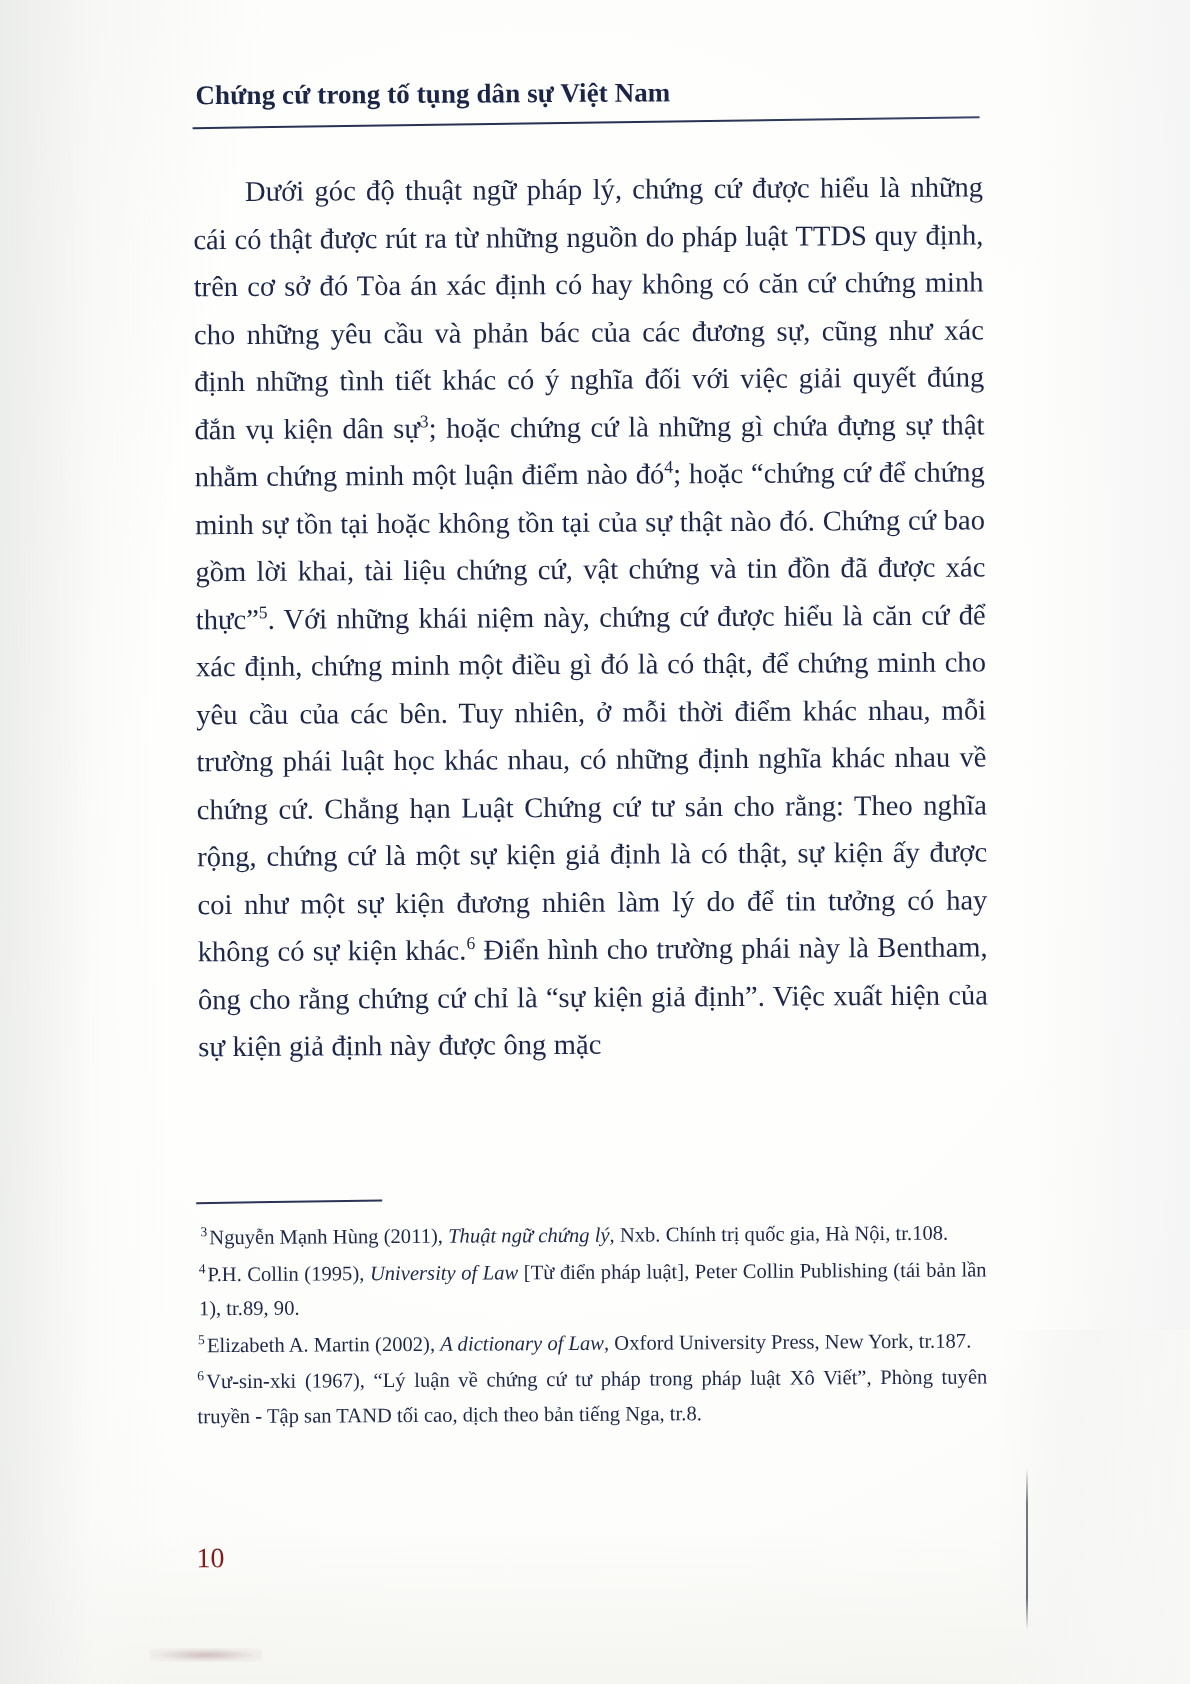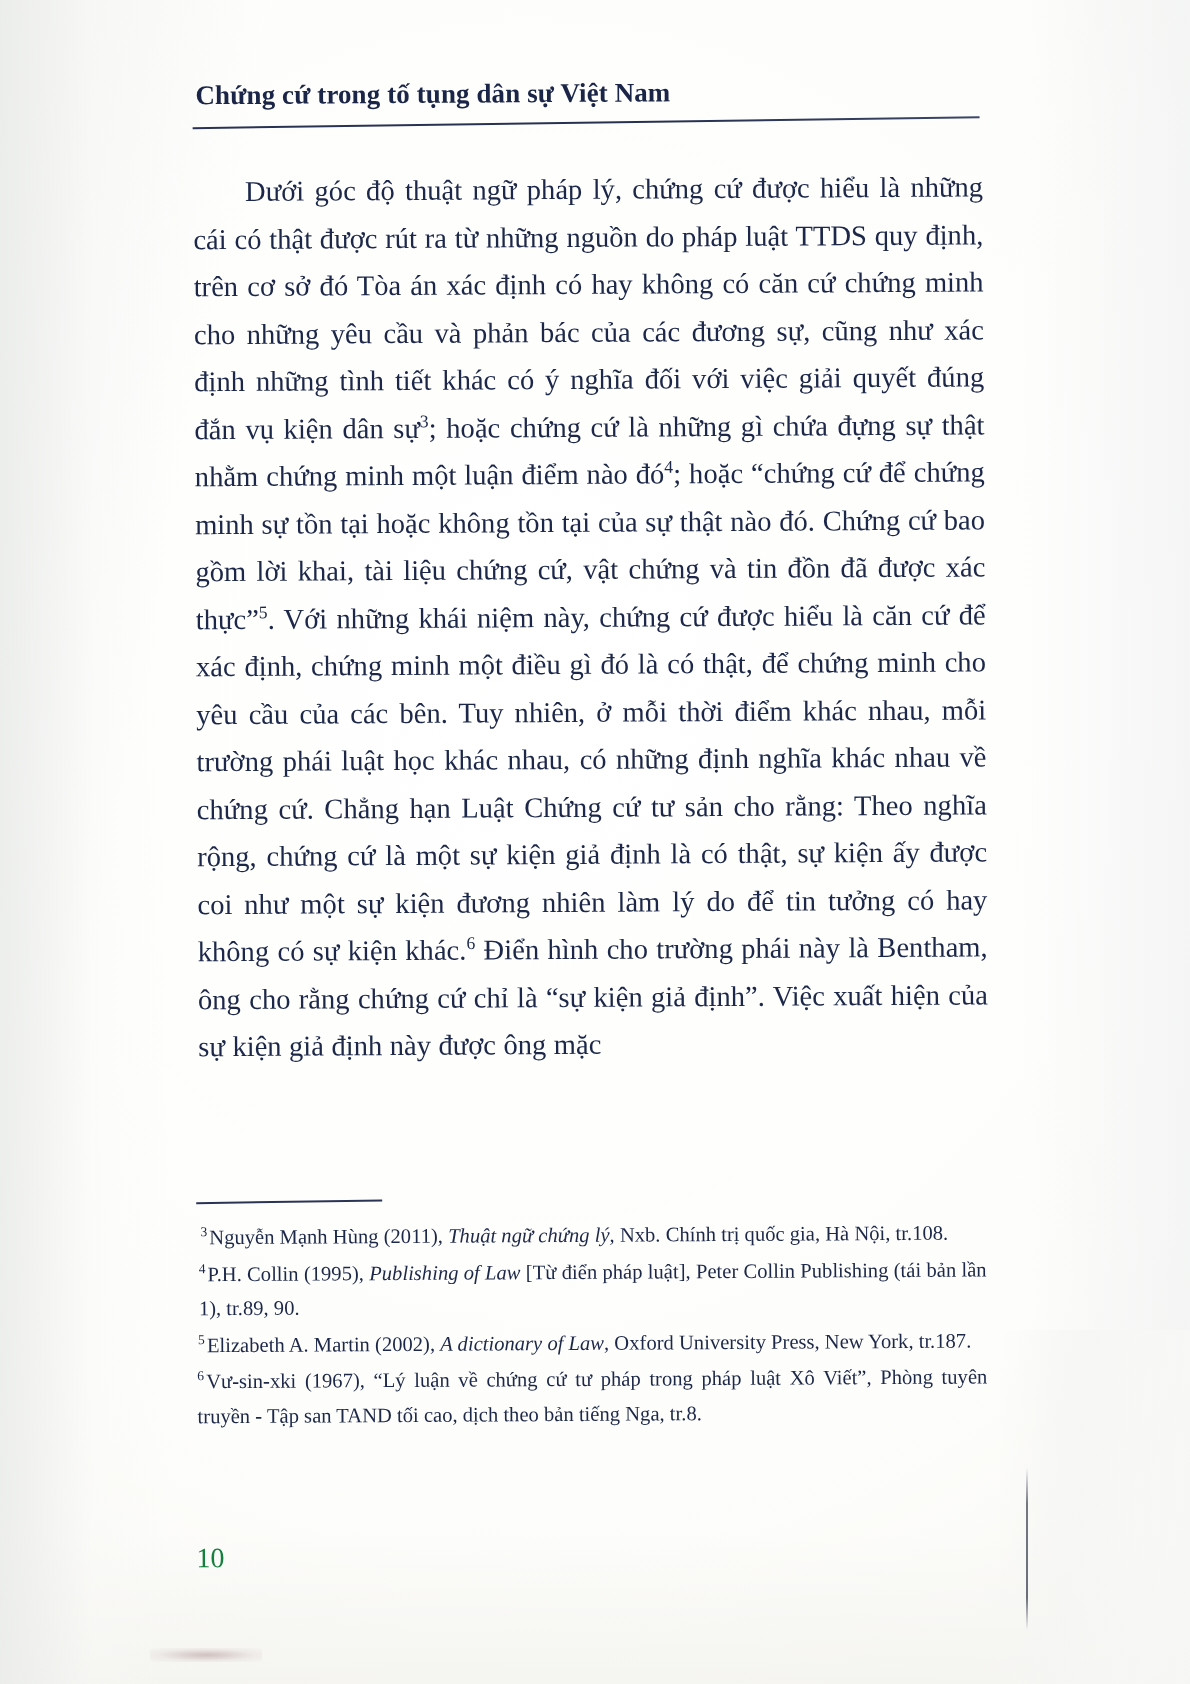--- a/index.html
+++ b/index.html
@@ -169,21 +169,21 @@
   .fn-item.i4 { margin-left: 2px; }
   .fn-item.i5 { margin-left: 1px; }
   .fn-item.i6 { margin-left: 0px; }
 
   
   .folio {
     position: absolute;
     left: 192px;
     top: 1540px;
     font-size: 28px;
-    color: #15803d;
+    color: #7f1d1d;
   }
 </style>
 </head>
 <body>
 
 <div class="scan"></div>
 <div class="bleed-left"></div>
 <div class="edge-haze"></div>
 <div class="page-edge"></div>
 <div class="bottom-smudge"></div>
@@ -196,20 +196,20 @@
   <div class="rh-rule"></div>
 
   <main class="body-col">
     <p id="body-paragraph">Dưới góc độ thuật ngữ pháp lý, chứng cứ được hiểu là những cái có thật được rút ra từ những nguồn do pháp luật TTDS quy định, trên cơ sở đó Tòa án xác định có hay không có căn cứ chứng minh cho những yêu cầu và phản bác của các đương sự, cũng như xác định những tình tiết khác có ý nghĩa đối với việc giải quyết đúng đắn vụ kiện dân sự<sup class="fn">3</sup>; hoặc chứng cứ là những gì chứa đựng sự thật nhằm chứng minh một luận điểm nào đó<sup class="fn">4</sup>; hoặc “chứng cứ để chứng minh sự tồn tại hoặc không tồn tại của sự thật nào đó. Chứng cứ bao gồm lời khai, tài liệu chứng cứ, vật chứng và tin đồn đã được xác thực”<sup class="fn">5</sup>. Với những khái niệm này, chứng cứ được hiểu là căn cứ để xác định, chứng minh một điều gì đó là có thật, để chứng minh cho yêu cầu của các bên. Tuy nhiên, ở mỗi thời điểm khác nhau, mỗi trường phái luật học khác nhau, có những định nghĩa khác nhau về chứng cứ. Chẳng hạn Luật Chứng cứ tư sản cho rằng: Theo nghĩa rộng, chứng cứ là một sự kiện giả định là có thật, sự kiện ấy được coi như một sự kiện đương nhiên làm lý do để tin tưởng có hay không có sự kiện khác.<sup class="fn">6</sup> Điển hình cho trường phái này là Bentham, ông cho rằng chứng cứ chỉ là “sự kiện giả định”. Việc xuất hiện của sự kiện giả định này được ông mặc</p>
   </main>
 
   <div class="fn-rule"></div>
 
   <section class="footnotes" id="footnote-list">
       <p class="fn-item i3"><span class="marker">3</span>Nguyễn Mạnh Hùng (2011), <em>Thuật ngữ chứng lý</em>, Nxb. Chính trị quốc gia, Hà Nội, tr.108.</p>
-      <p class="fn-item i4"><span class="marker">4</span>P.H. Collin (1995), <em>Publishing of Law</em> [Từ điển pháp luật], Peter Collin Publishing (tái bản lần 1), tr.89, 90.</p>
+      <p class="fn-item i4"><span class="marker">4</span>P.H. Collin (1995), <em>University of Law</em> [Từ điển pháp luật], Peter Collin Publishing (tái bản lần 1), tr.89, 90.</p>
       <p class="fn-item i5"><span class="marker">5</span>Elizabeth A. Martin (2002), <em>A dictionary of Law</em>, Oxford University Press, New York, tr.187.</p>
       <p class="fn-item i6"><span class="marker">6</span>Vư-sin-xki (1967), “Lý luận về chứng cứ tư pháp trong pháp luật Xô Viết”, Phòng tuyên truyền - Tập san TAND tối cao, dịch theo bản tiếng Nga, tr.8.</p>
     </section>
 
   <div class="folio">10</div>
 
 </div>
 
 </body></html>

